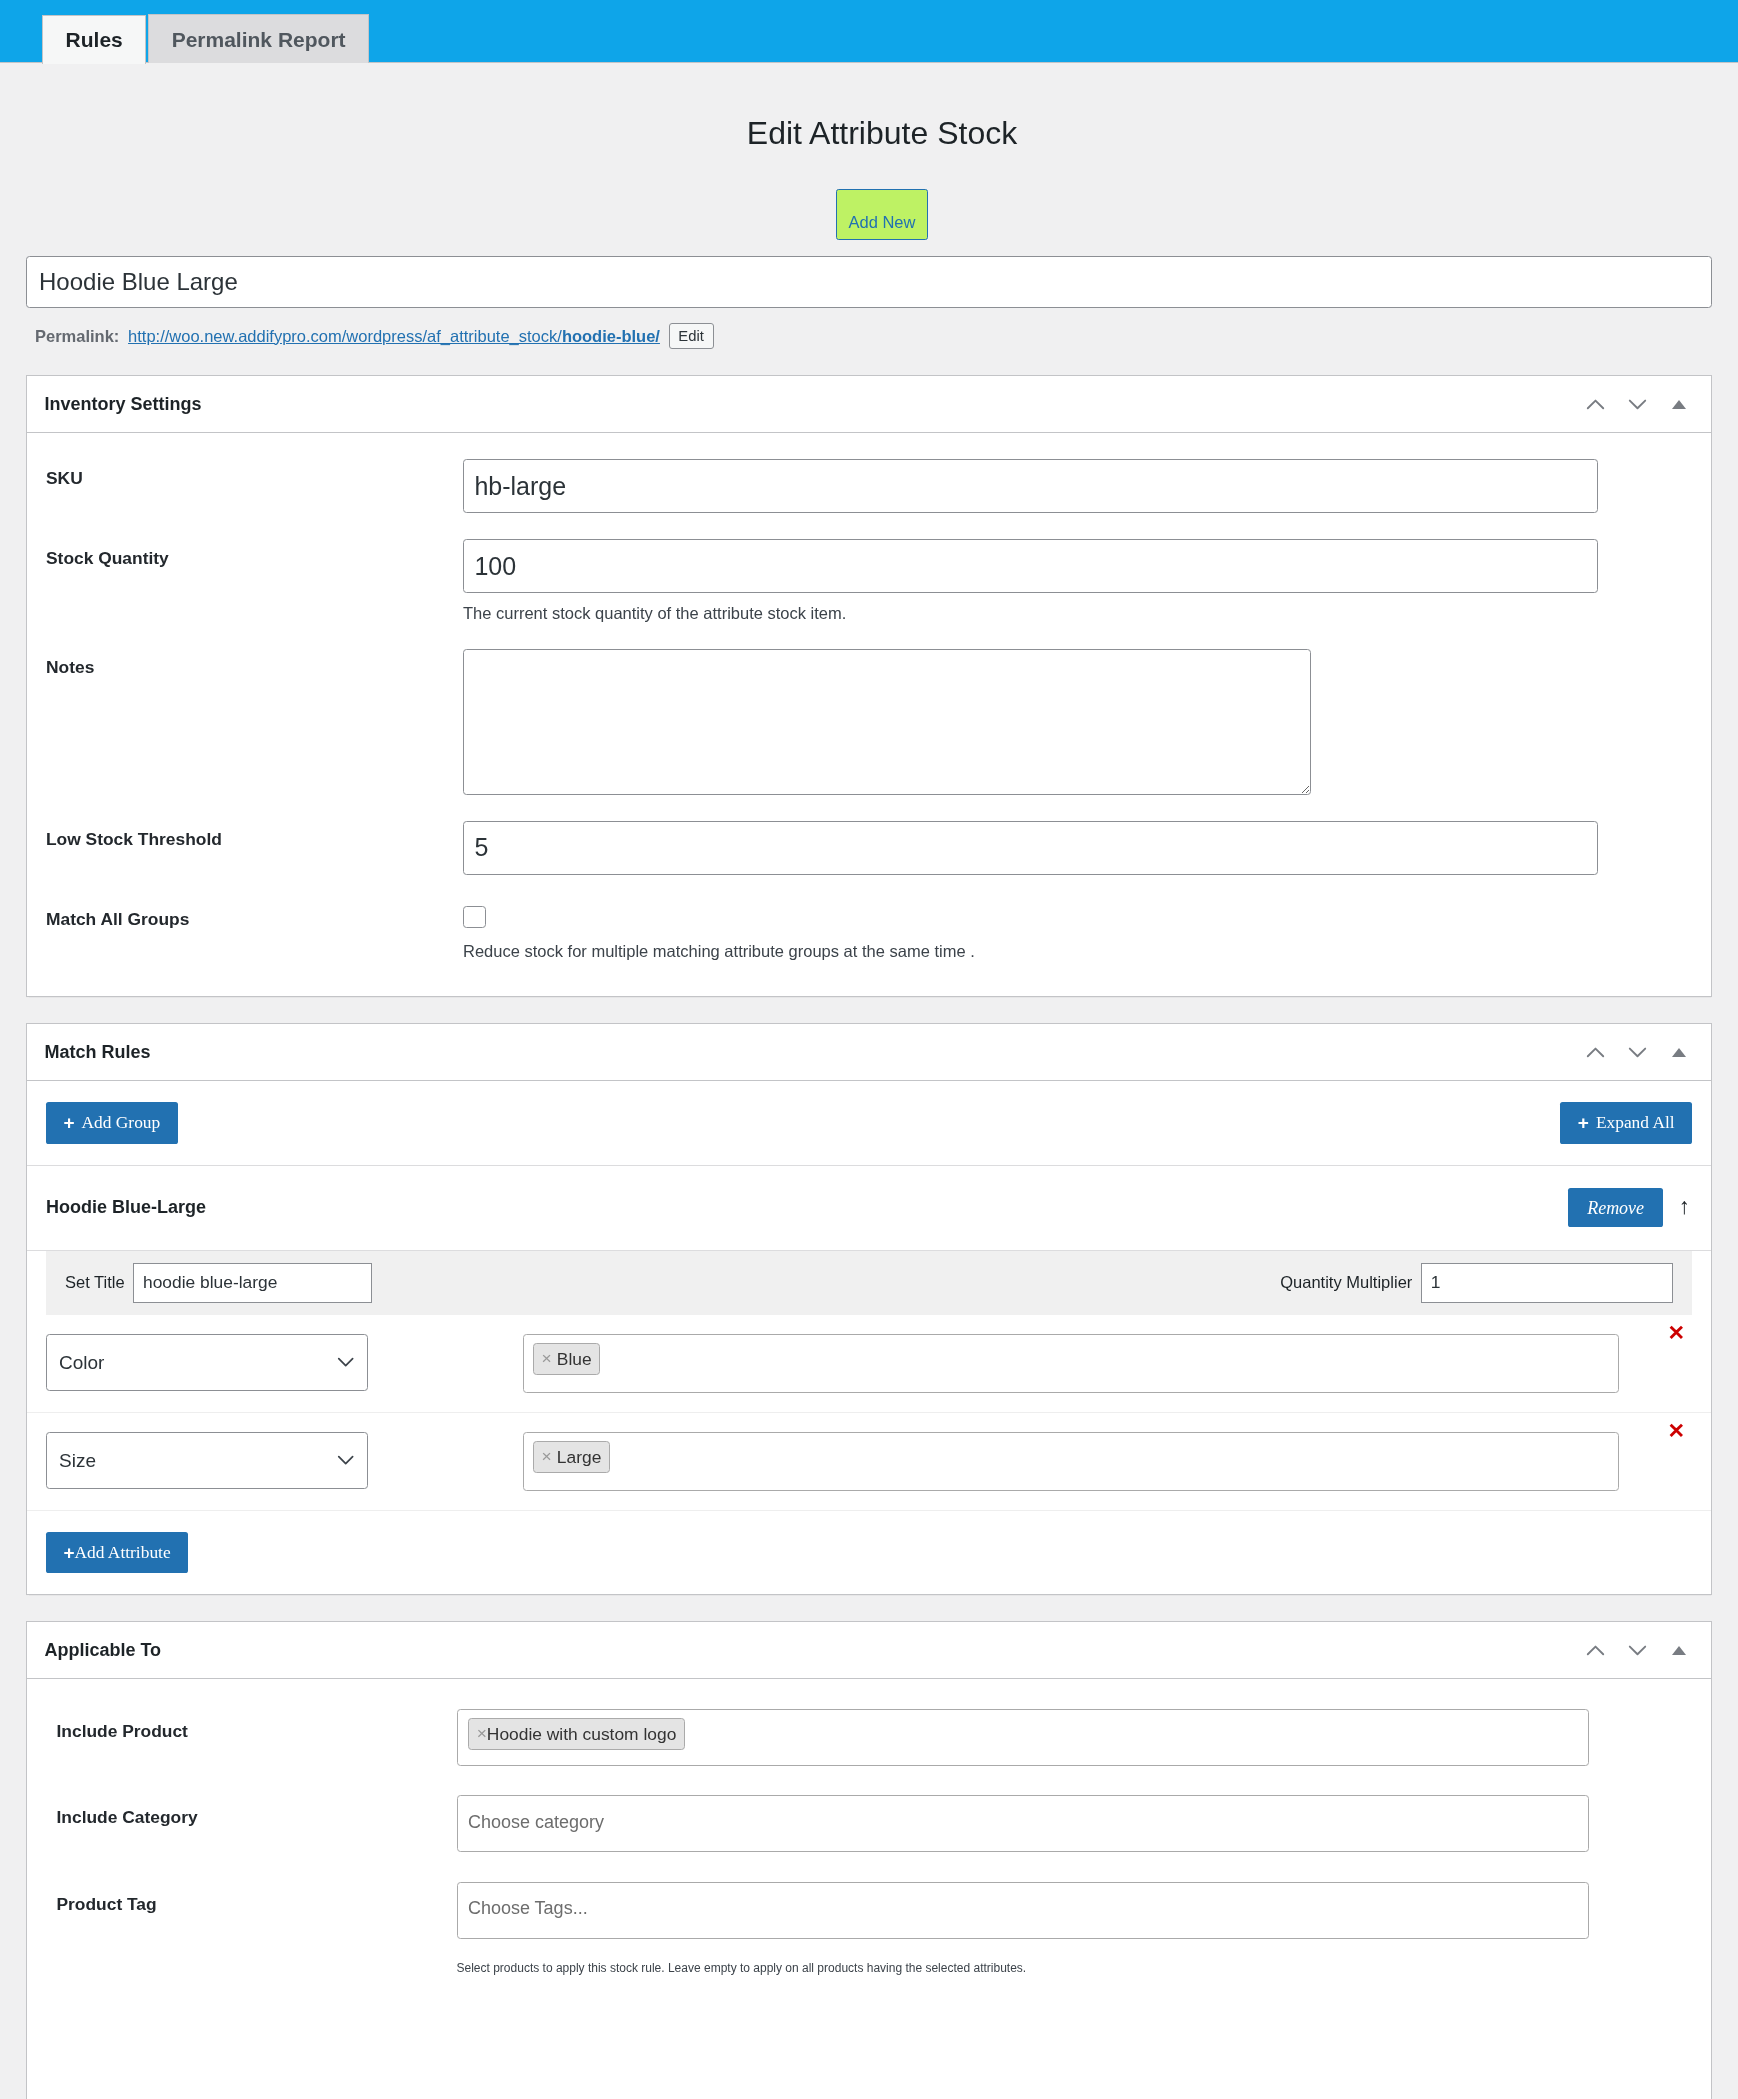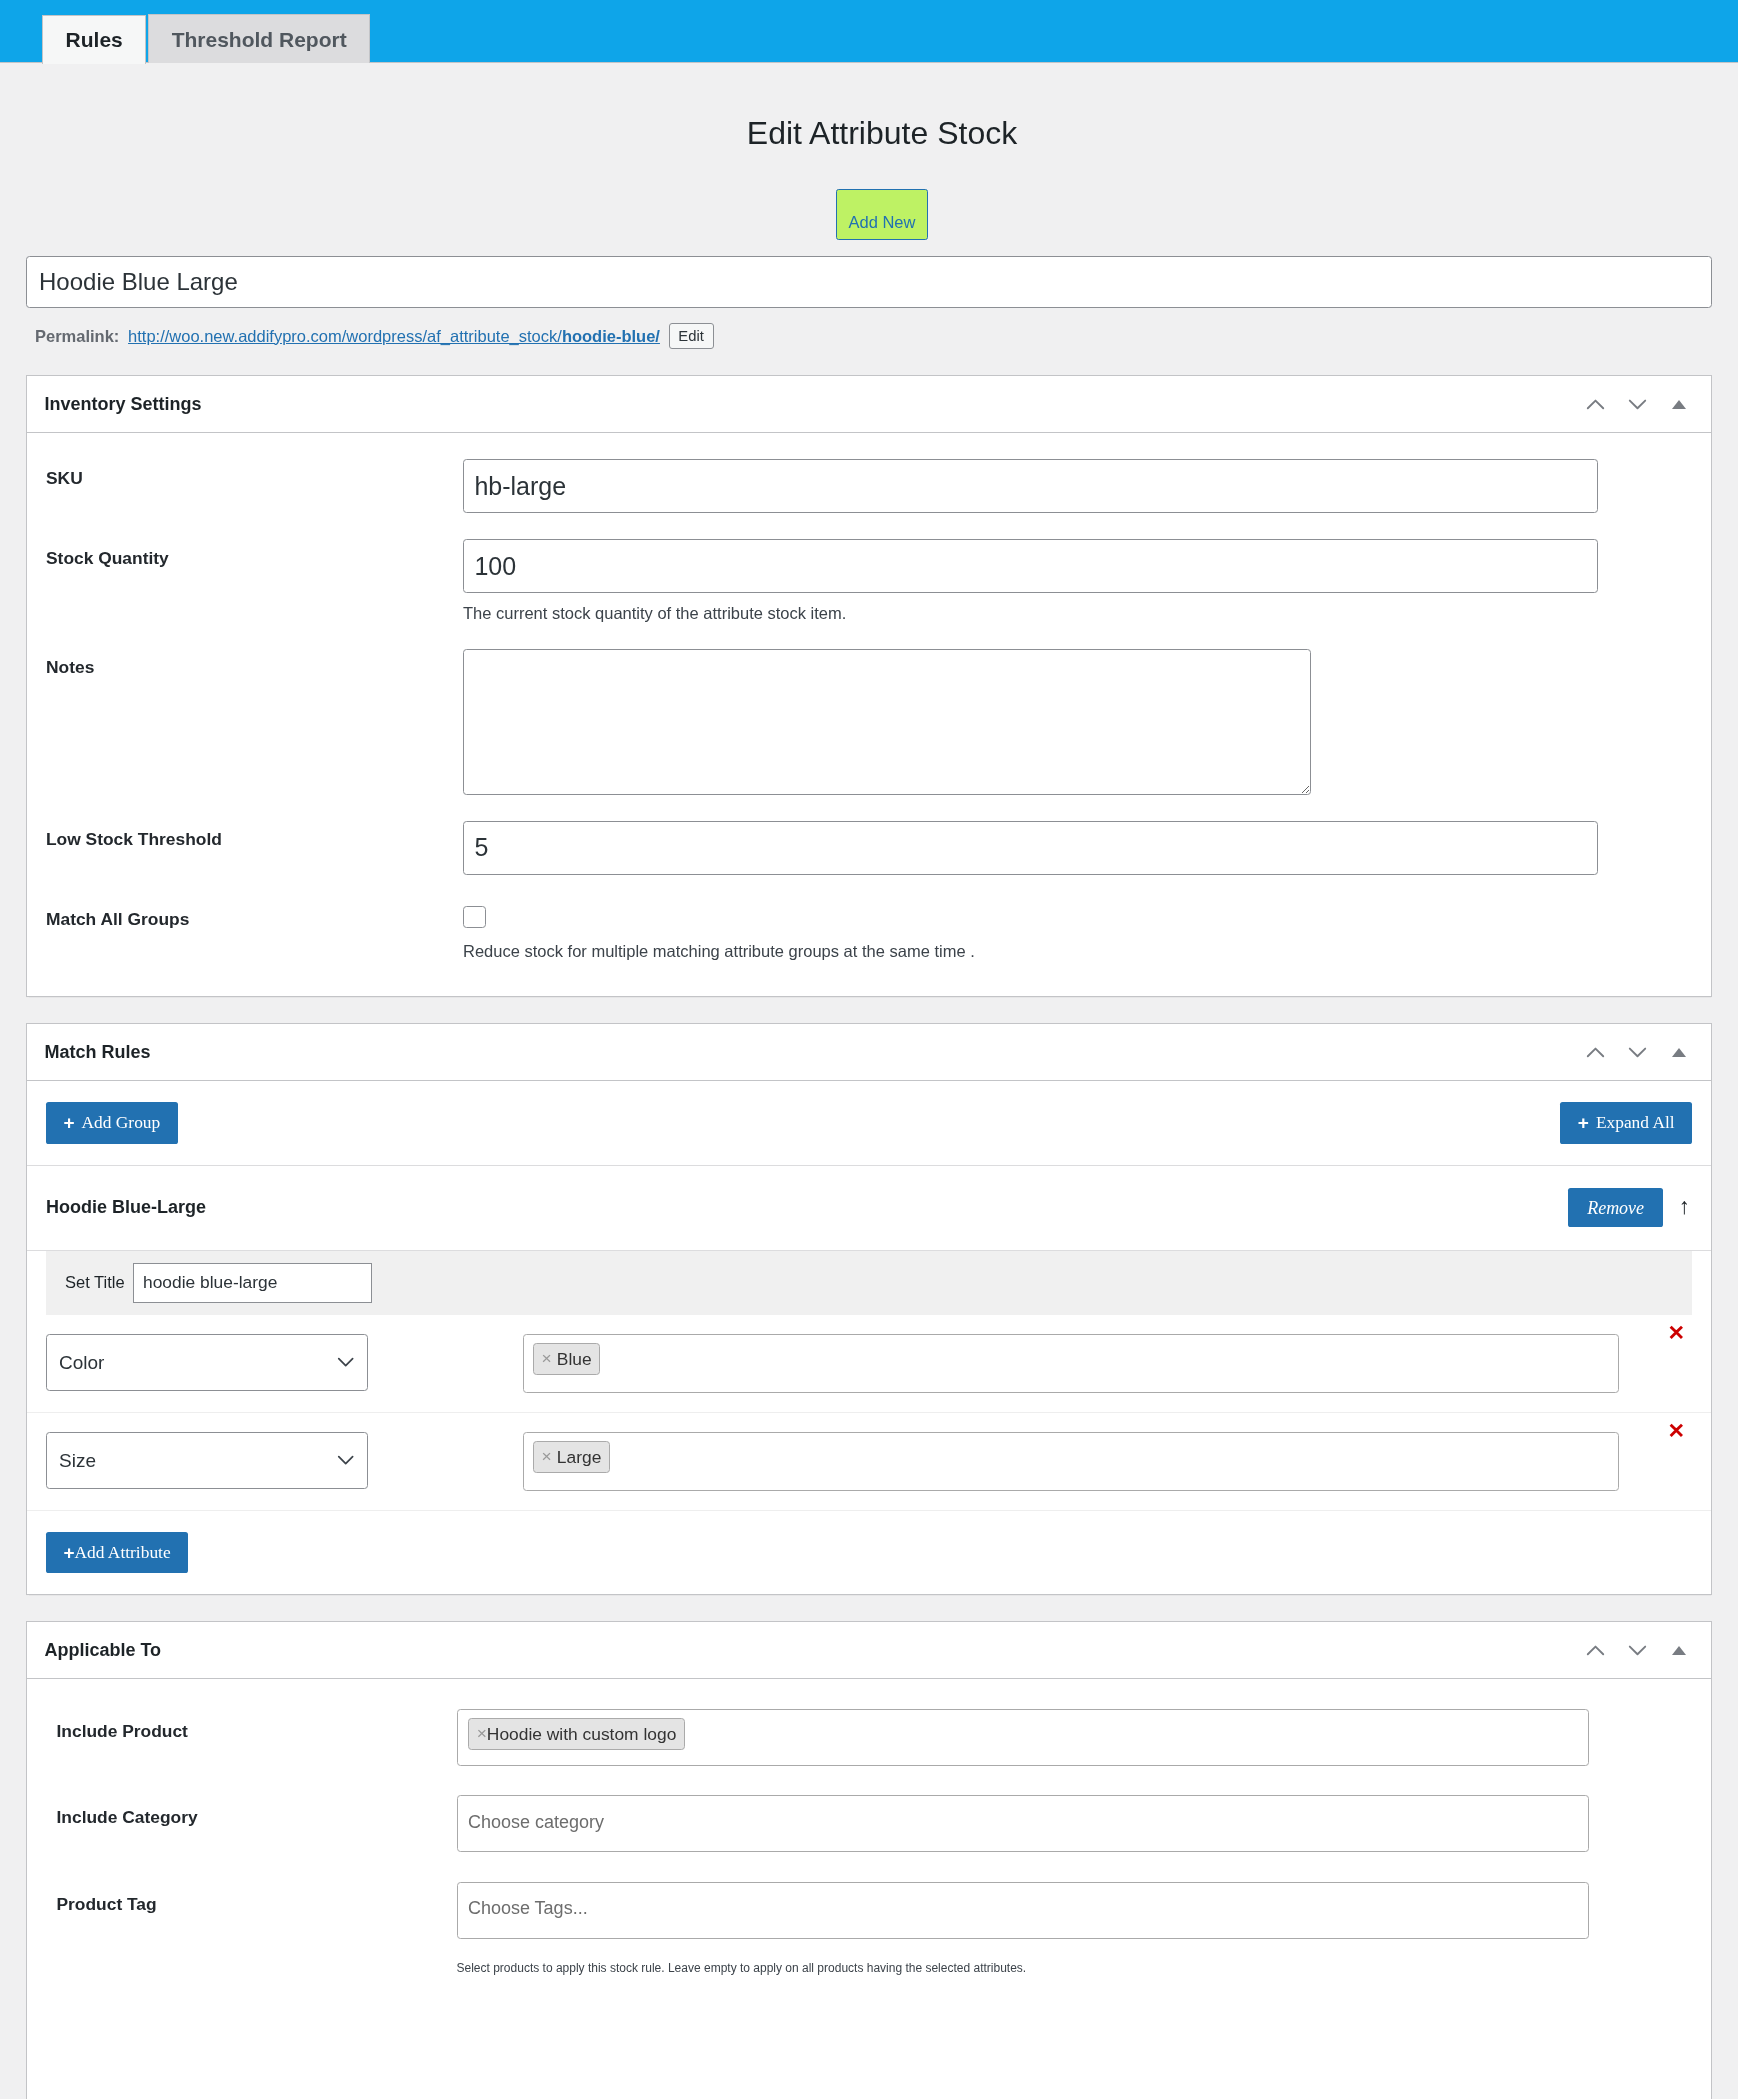--- a/index.html
+++ b/index.html
@@ -436,21 +436,21 @@
   .app-bottom-pad { height: 139px; }
 </style>
 </head>
 <body>
 
 <div class="tabs-bar">
   <div class="tab active">
     <span>Rules</span>
   </div>
   <div class="tab inactive">
-    <span>Threshold Report</span>
+    <span>Permalink Report</span>
   </div>
 </div>
 
 <div class="page-head">
   <h1 class="page-title">Edit Attribute Stock</h1>
   <button class="add-new-btn">Add New</button>
 </div>
 
 <div class="title-wrap">
   <input class="title-input" type="text" value="Hoodie Blue Large" style="">
@@ -562,20 +562,24 @@
         <button class="btn-remove">Remove</button>
         <span class="arrow-up-icon">↑</span>
       </div>
     </div>
 
     <div class="settitle-bar">
       <div class="st-left">
         <span class="mini-label">Set Title</span>
         <input class="mini-input w-title" type="text" value="hoodie blue-large" style="">
       </div>
+      <div class="st-right">
+        <span class="mini-label">Quantity Multiplier</span>
+        <input class="mini-input w-qty" type="text" value="1" style="">
+      </div>
     </div>
 
     <div class="attr-row">
       <div class="attr-select-wrap">
         <select class="attr-select">
           <option>Color</option>
         </select>
         <span class="select-caret">
           <svg width="17.4" height="10.4" viewBox="0 0 20 12">
               <path d="M2 2 L10 10 L18 2" fill="none" stroke="#3c434a" stroke-width="2" stroke-linecap="round" stroke-linejoin="round"></path>

